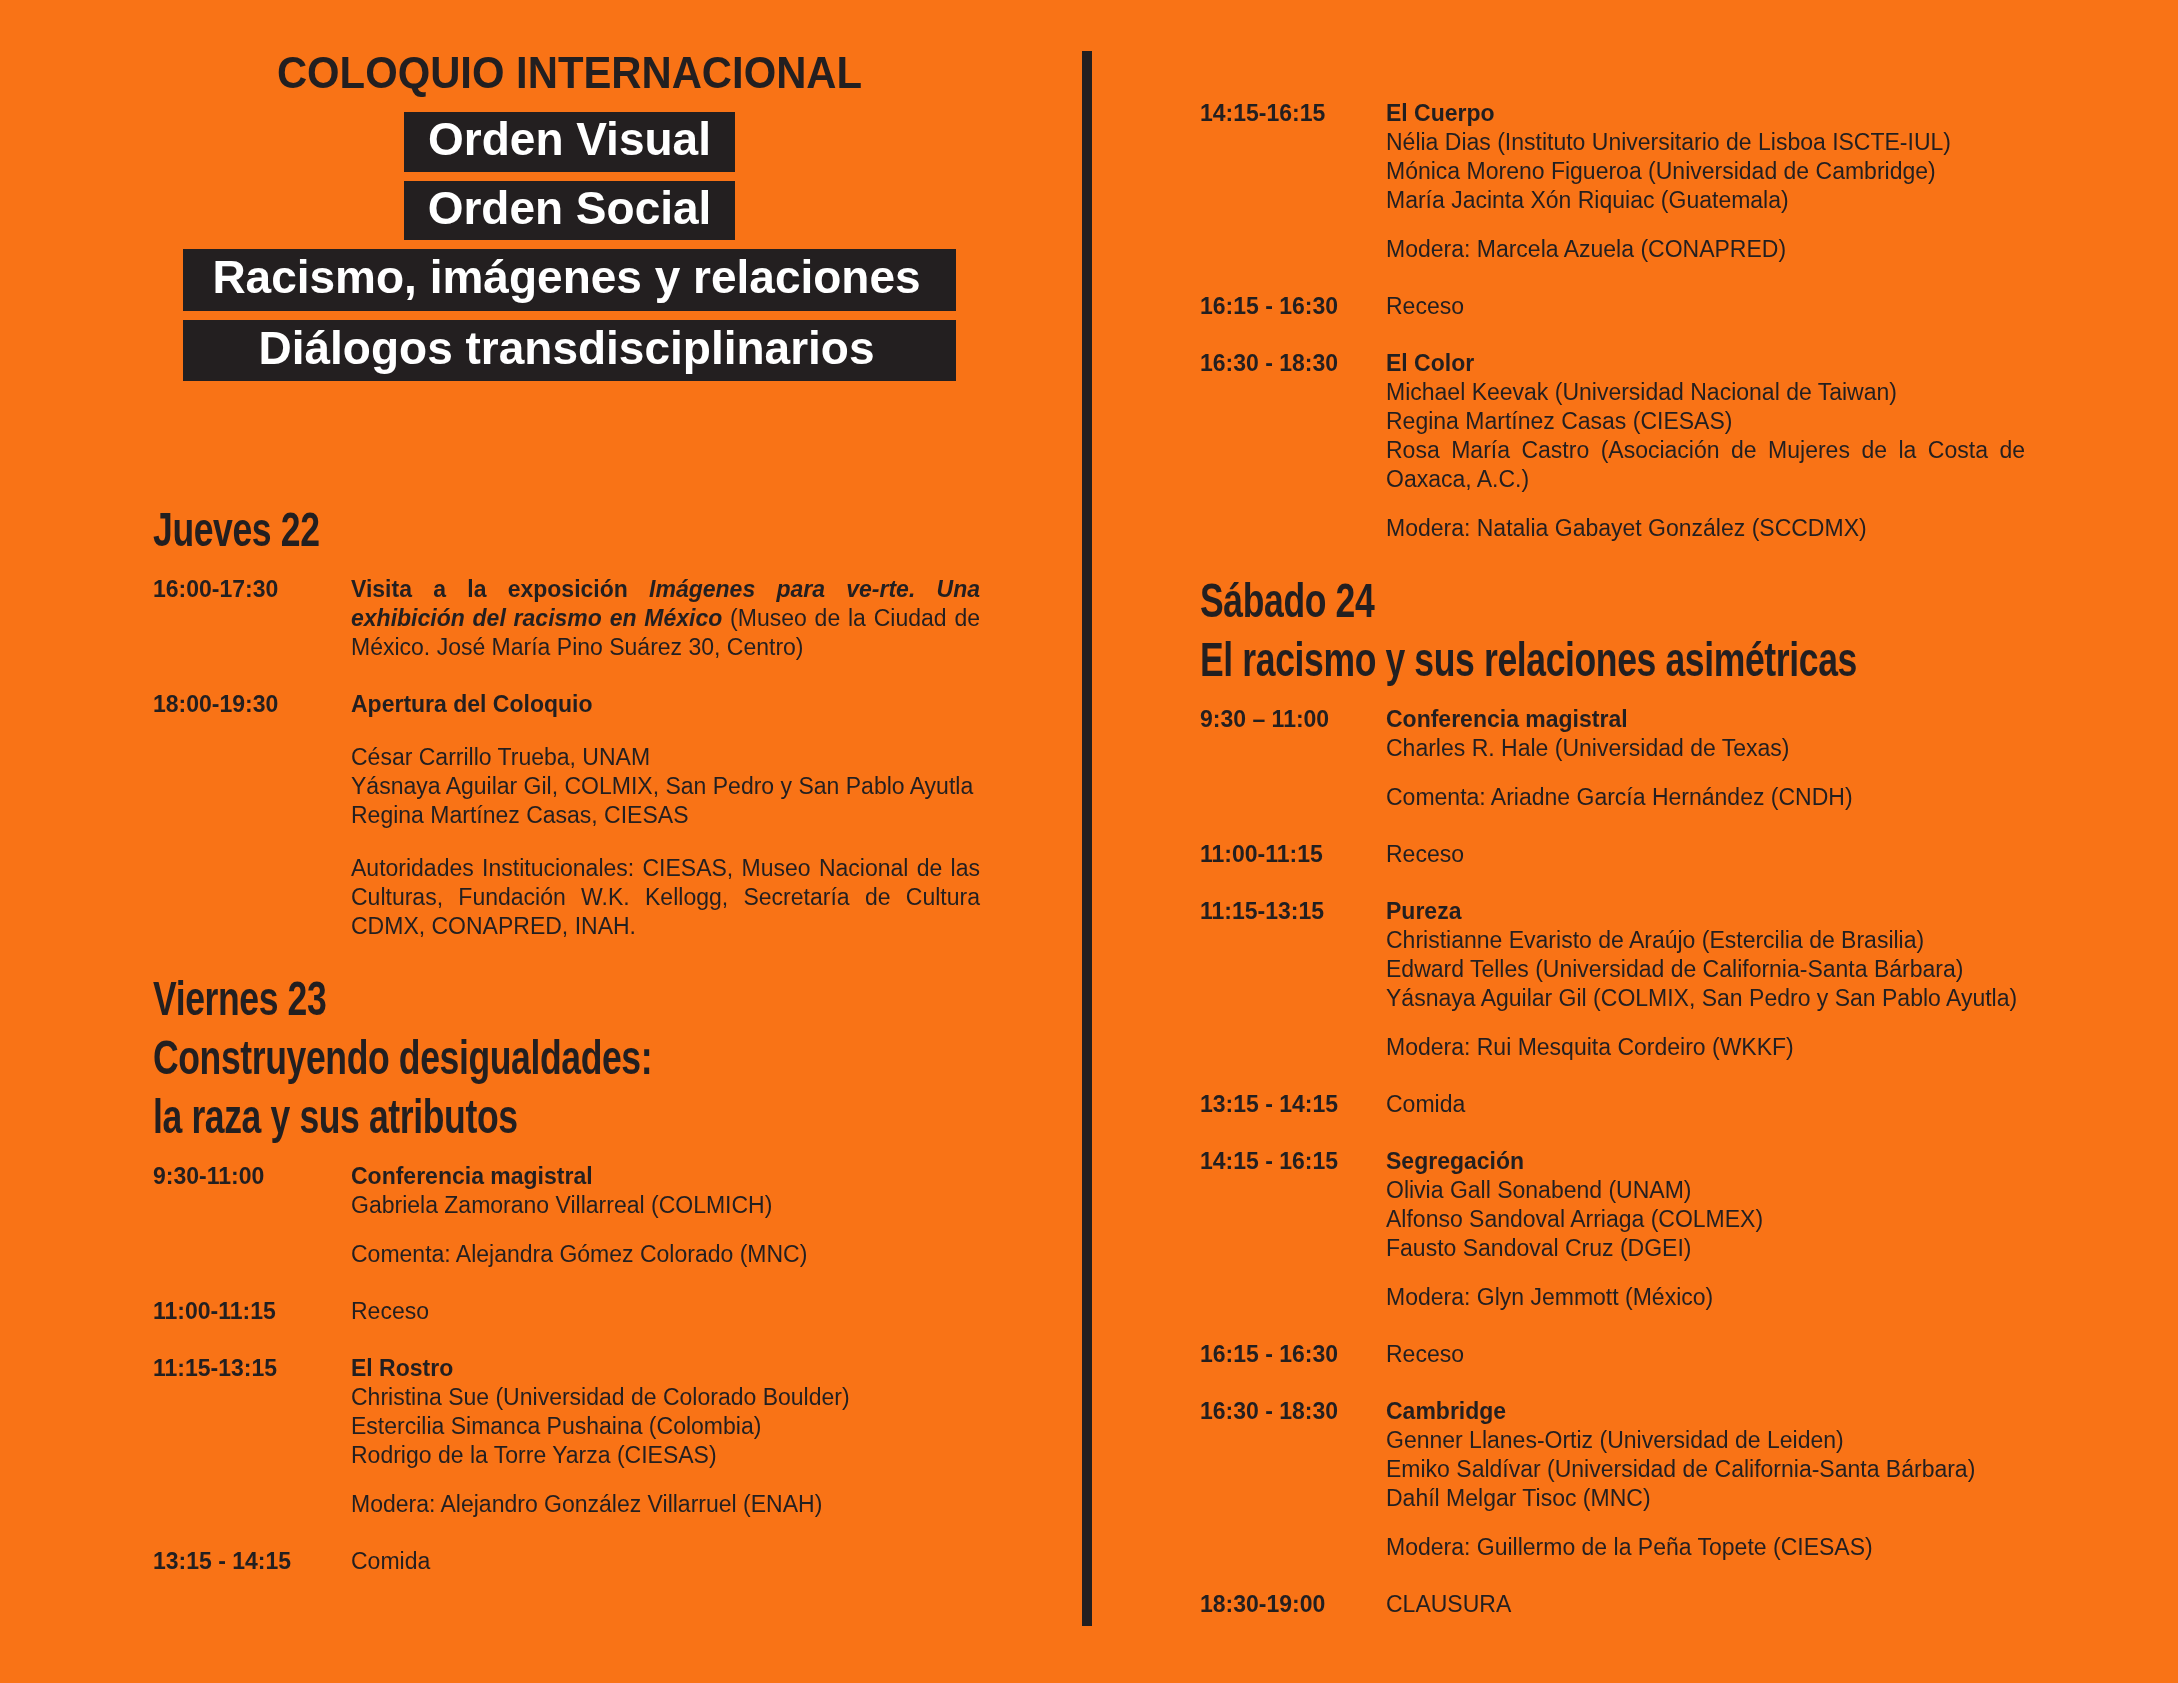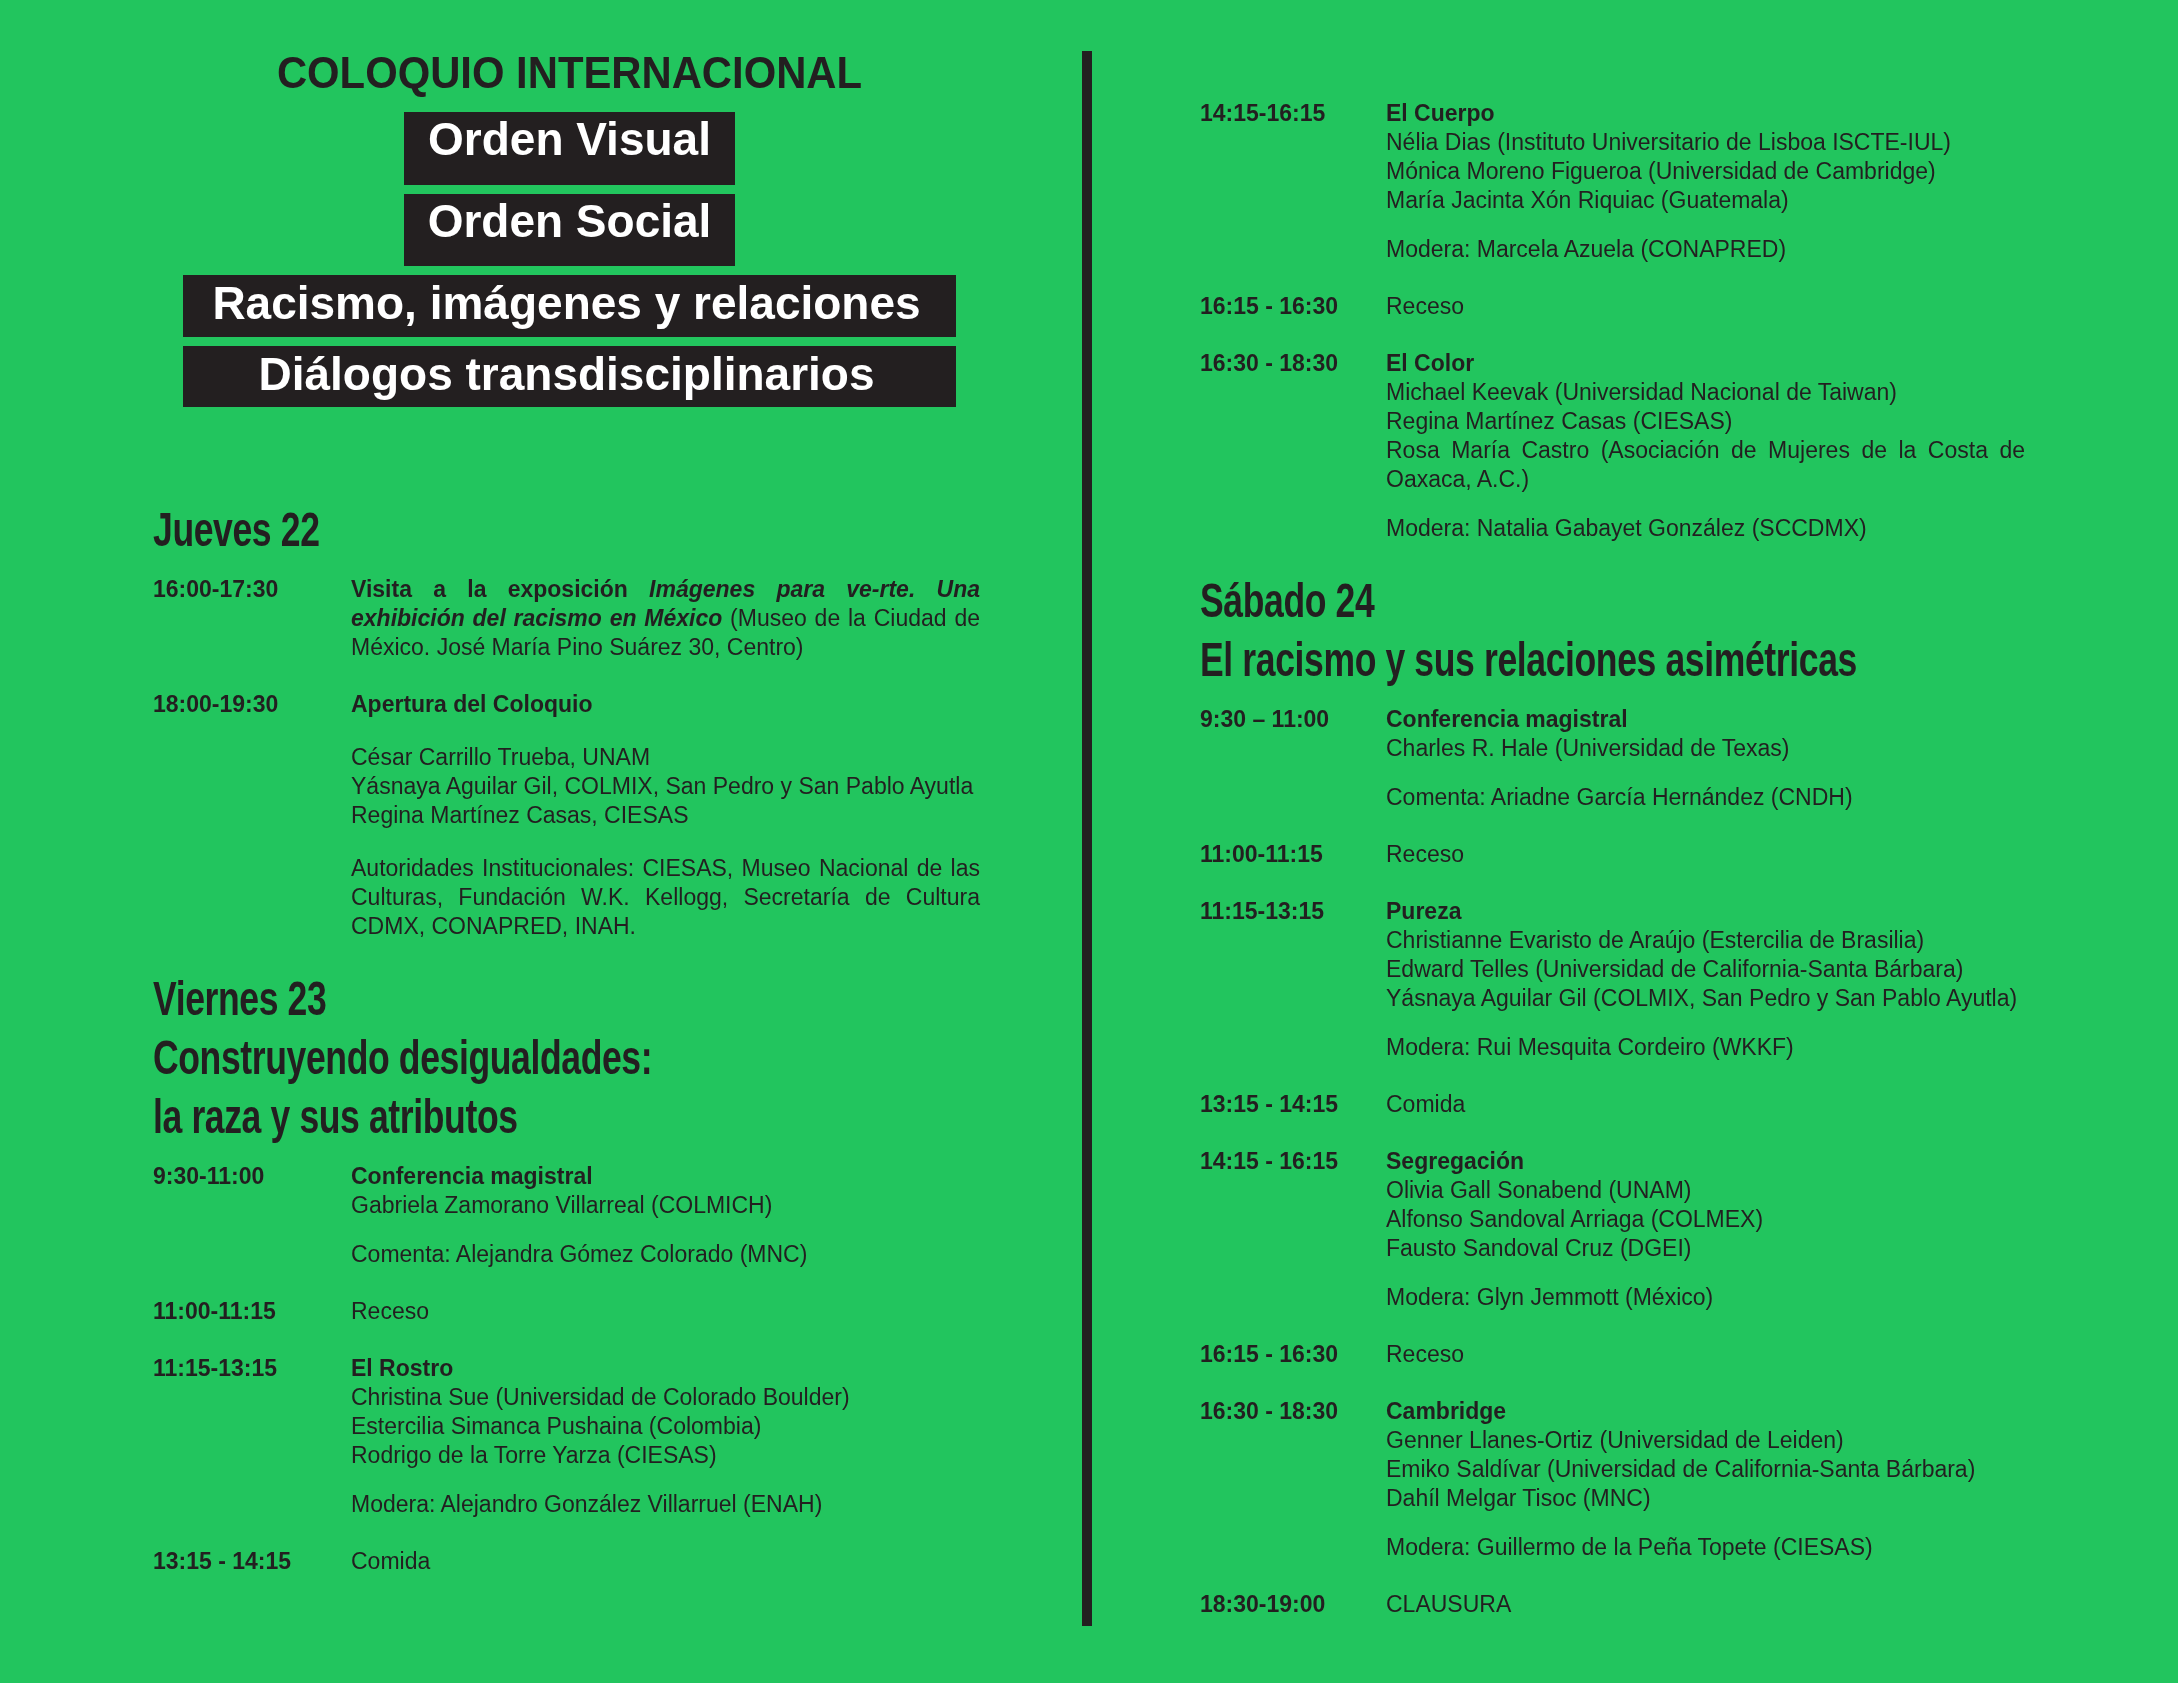--- a/index.html
+++ b/index.html
@@ -6,21 +6,21 @@
   html, body {
     margin: 0; padding: 0;
     background: #ffffff;
     font-family: "Liberation Sans", sans-serif;
     color: #231f20;
   }
   .page {
     position: relative;
     width: 2178px;
     height: 1683px;
-    background: #22c55e;
+    background: #f97316;
     overflow: hidden;
   }
 
   
   .header {
     position: absolute;
     left: 139px; top: 48px;
     width: 861px;
     text-align: center;
   }
@@ -33,21 +33,21 @@
     margin-bottom: 14px;
     white-space: nowrap;
   }
   .banner-line {
     display: inline-block;
     background: #231f20;
     color: #ffffff;
     font-weight: bold;
     font-size: 46px;
     line-height: 1.12;
-    padding: 2px 24px 19px 24px;
+    padding: 2px 24px 6px 24px;
     margin: 0 auto 9px auto;
     white-space: nowrap;
   }
   .banner-line.wide {
     display: block;
     width: 767px;
     padding: 3px 6px 7px 0;
     margin: 0 auto 9px auto;
   }
   .venue {

